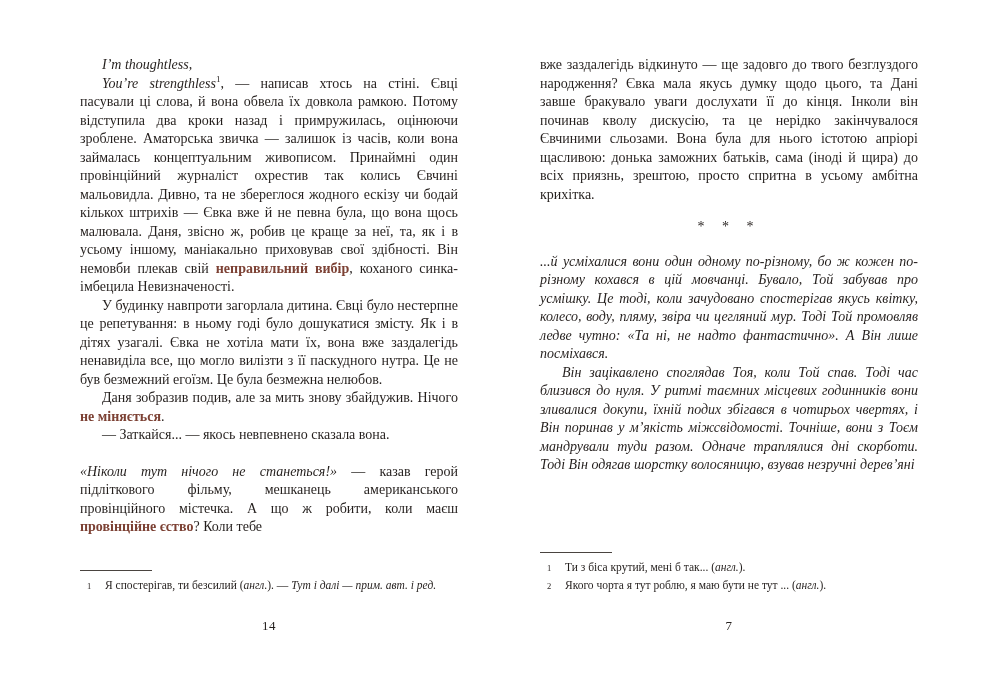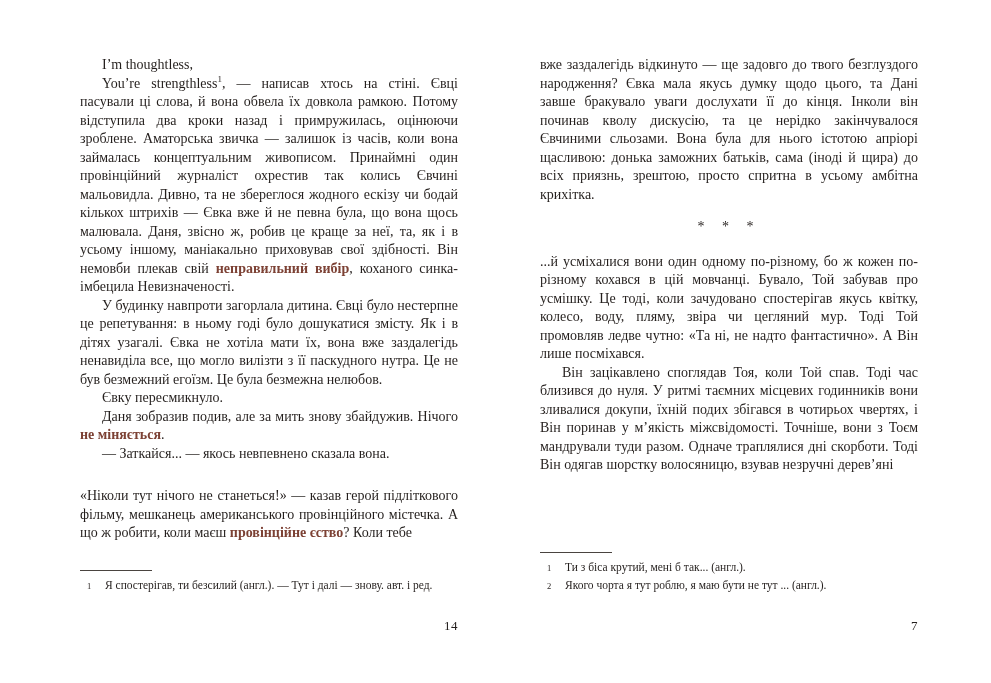--- a/index.html
+++ b/index.html
@@ -17,26 +17,26 @@
   .page-left  { left: 80px;  width: 378px; }
   .page-right { left: 540px; width: 378px; }
 
   .text-block {
     position: absolute; top: 56px; left: 0; right: 0;
     font-size: 14px; line-height: 18.5px;
     text-align: justify;
   }
   .para { margin: 0; padding: 0; }
   .para.indent { text-indent: 22px; }
-  .para.gap { margin-top: 24px; }
+  .para.gap { margin-top: 18px; }
   .para.sep {
     text-align: center; text-indent: 0;
     margin: 14px 0 16px 0; letter-spacing: 7px; font-size: 14px;
   }
-  .run.i  { }
+  .run.i  { font-style: italic; }
   .run.b  { font-weight: 700; color: var(--accent, #7c4134); }
   .run.s  { font-size: 9px; vertical-align: super; line-height: 0; }
 
   .footnotes {
     position: absolute; left: 0; right: 0;
     background: #ffffff;
     font-size: 11.5px; line-height: 15.5px;
     text-align: justify;
   }
   .page-left  .footnotes { top: 570px; height: 46px; }
@@ -44,42 +44,41 @@
   .fn-rule {
     width: 72px; height: 0;
     border-top: 1px solid #4a4440;
     margin: 0 0 7px 0;
   }
   .footnote { position: relative; padding-left: 25px; margin-bottom: 2px; }
   .fn-marker { position: absolute; left: 7px; top: 1px; font-size: 8.5px; }
 
   .page-number {
     position: absolute; top: 618px; left: 0; right: 0;
-    text-align: right; font-size: 13px; letter-spacing: 0.5px;
+    text-align: center; font-size: 13px; letter-spacing: 0.5px;
     background: #ffffff;
   }
 </style>
 </head>
 <body>
 
 <div class="spread">
 
   <section class="page page-left">
     <div class="text-block">
         <p class="para indent"><span class="run i">I’m thoughtless,</span></p>
         <p class="para indent"><span class="run i">You’re strengthless</span><span class="run s">1</span><span class="run n">, — написав хтось на стіні. Євці пасували ці слова, й вона обвела їх довкола рамкою. Потому відступила два кроки назад і примружилась, оцінюючи зроблене. Аматорська звичка — залишок із часів, коли вона займалась концептуальним живописом. Принаймні один провінційний журналіст охрестив так колись Євчині мальовидла. Дивно, та не збереглося жодного ескізу чи бодай кількох штрихів — Євка вже й не певна була, що вона щось малювала. Даня, звісно ж, робив це краще за неї, та, як і в усьому іншому, маніакально приховував свої здібності. Він немовби плекав свій </span><span class="run b">неправильний вибір</span><span class="run n">, коханого синка-імбецила Невизначеності.</span></p>
         <p class="para indent"><span class="run n">У будинку навпроти загорлала дитина. Євці було нестерпне це репетування: в ньому годі було дошукатися змісту. Як і в дітях узагалі. Євка не хотіла мати їх, вона вже заздалегідь ненавиділа все, що могло вилізти з її паскудного нутра. Це не був безмежний егоїзм. Це була безмежна нелюбов.</span></p>
-        <p class="para indent"><span class="run n">Євку пересмикнуло.</span></p>
         <p class="para indent"><span class="run n">Даня зобразив подив, але за мить знову збайдужив. Нічого </span><span class="run b">не міняється</span><span class="run n">.</span></p>
         <p class="para indent"><span class="run n">— Заткайся... — якось невпевнено сказала вона.</span></p>
         <p class="para gap"><span class="run i">«Ніколи тут нічого не станеться!»</span><span class="run n"> — казав герой підліткового фільму, мешканець американського провінційного містечка. А що ж робити, коли маєш </span><span class="run b">провінційне єство</span><span class="run n">? Коли тебе</span></p>
       </div>
     <div class="footnotes">
         <div class="fn-rule"></div>
-        <div class="footnote"><span class="fn-marker">1</span><span class="run n">Я спостерігав, ти безсилий (</span><span class="run i">англ.</span><span class="run n">). — </span><span class="run i">Тут і далі — знову. авт. і ред.</span></div>
+        <div class="footnote"><span class="fn-marker">1</span><span class="run n">Я спостерігав, ти безсилий (</span><span class="run i">англ.</span><span class="run n">). — </span><span class="run i">Тут і далі — прим. авт. і ред.</span></div>
       </div>
     <div class="page-number">14</div>
   </section>
 
   <section class="page page-right">
     <div class="text-block">
         <p class="para "><span class="run n">вже заздалегідь відкинуто — ще задовго до твого безглуздого народження? Євка мала якусь думку щодо цього, та Дані завше бракувало уваги дослухати її до кінця. Інколи він починав кволу дискусію, та це нерідко закінчувалося Євчиними сльозами. Вона була для нього істотою апріорі щасливою: донька заможних батьків, сама (іноді й щира) до всіх приязнь, зрештою, просто спритна в усьому амбітна крихітка.</span></p>
         <p class="para sep"><span class="run n">* * *</span></p>
         <p class="para "><span class="run i">...й усміхалися вони один одному по-різному, бо ж кожен по-різному кохався в цій мовчанці. Бувало, Той забував про усмішку. Це тоді, коли зачудовано спостерігав якусь квітку, колесо, воду, пляму, звіра чи цегляний мур. Тоді Той промовляв ледве чутно: «Та ні, не надто фантастично». А Він лише посміхався.</span></p>
         <p class="para indent"><span class="run i">Він зацікавлено споглядав Тоя, коли Той спав. Тоді час близився до нуля. У ритмі таємних місцевих годинників вони зливалися докупи, їхній подих збігався в чотирьох чвертях, і Він поринав у м’якість міжсвідомості. Точніше, вони з Тоєм мандрували туди разом. Одначе траплялися дні скорботи. Тоді Він одягав шорстку волосяницю, взував незручні дерев’яні</span></p>

